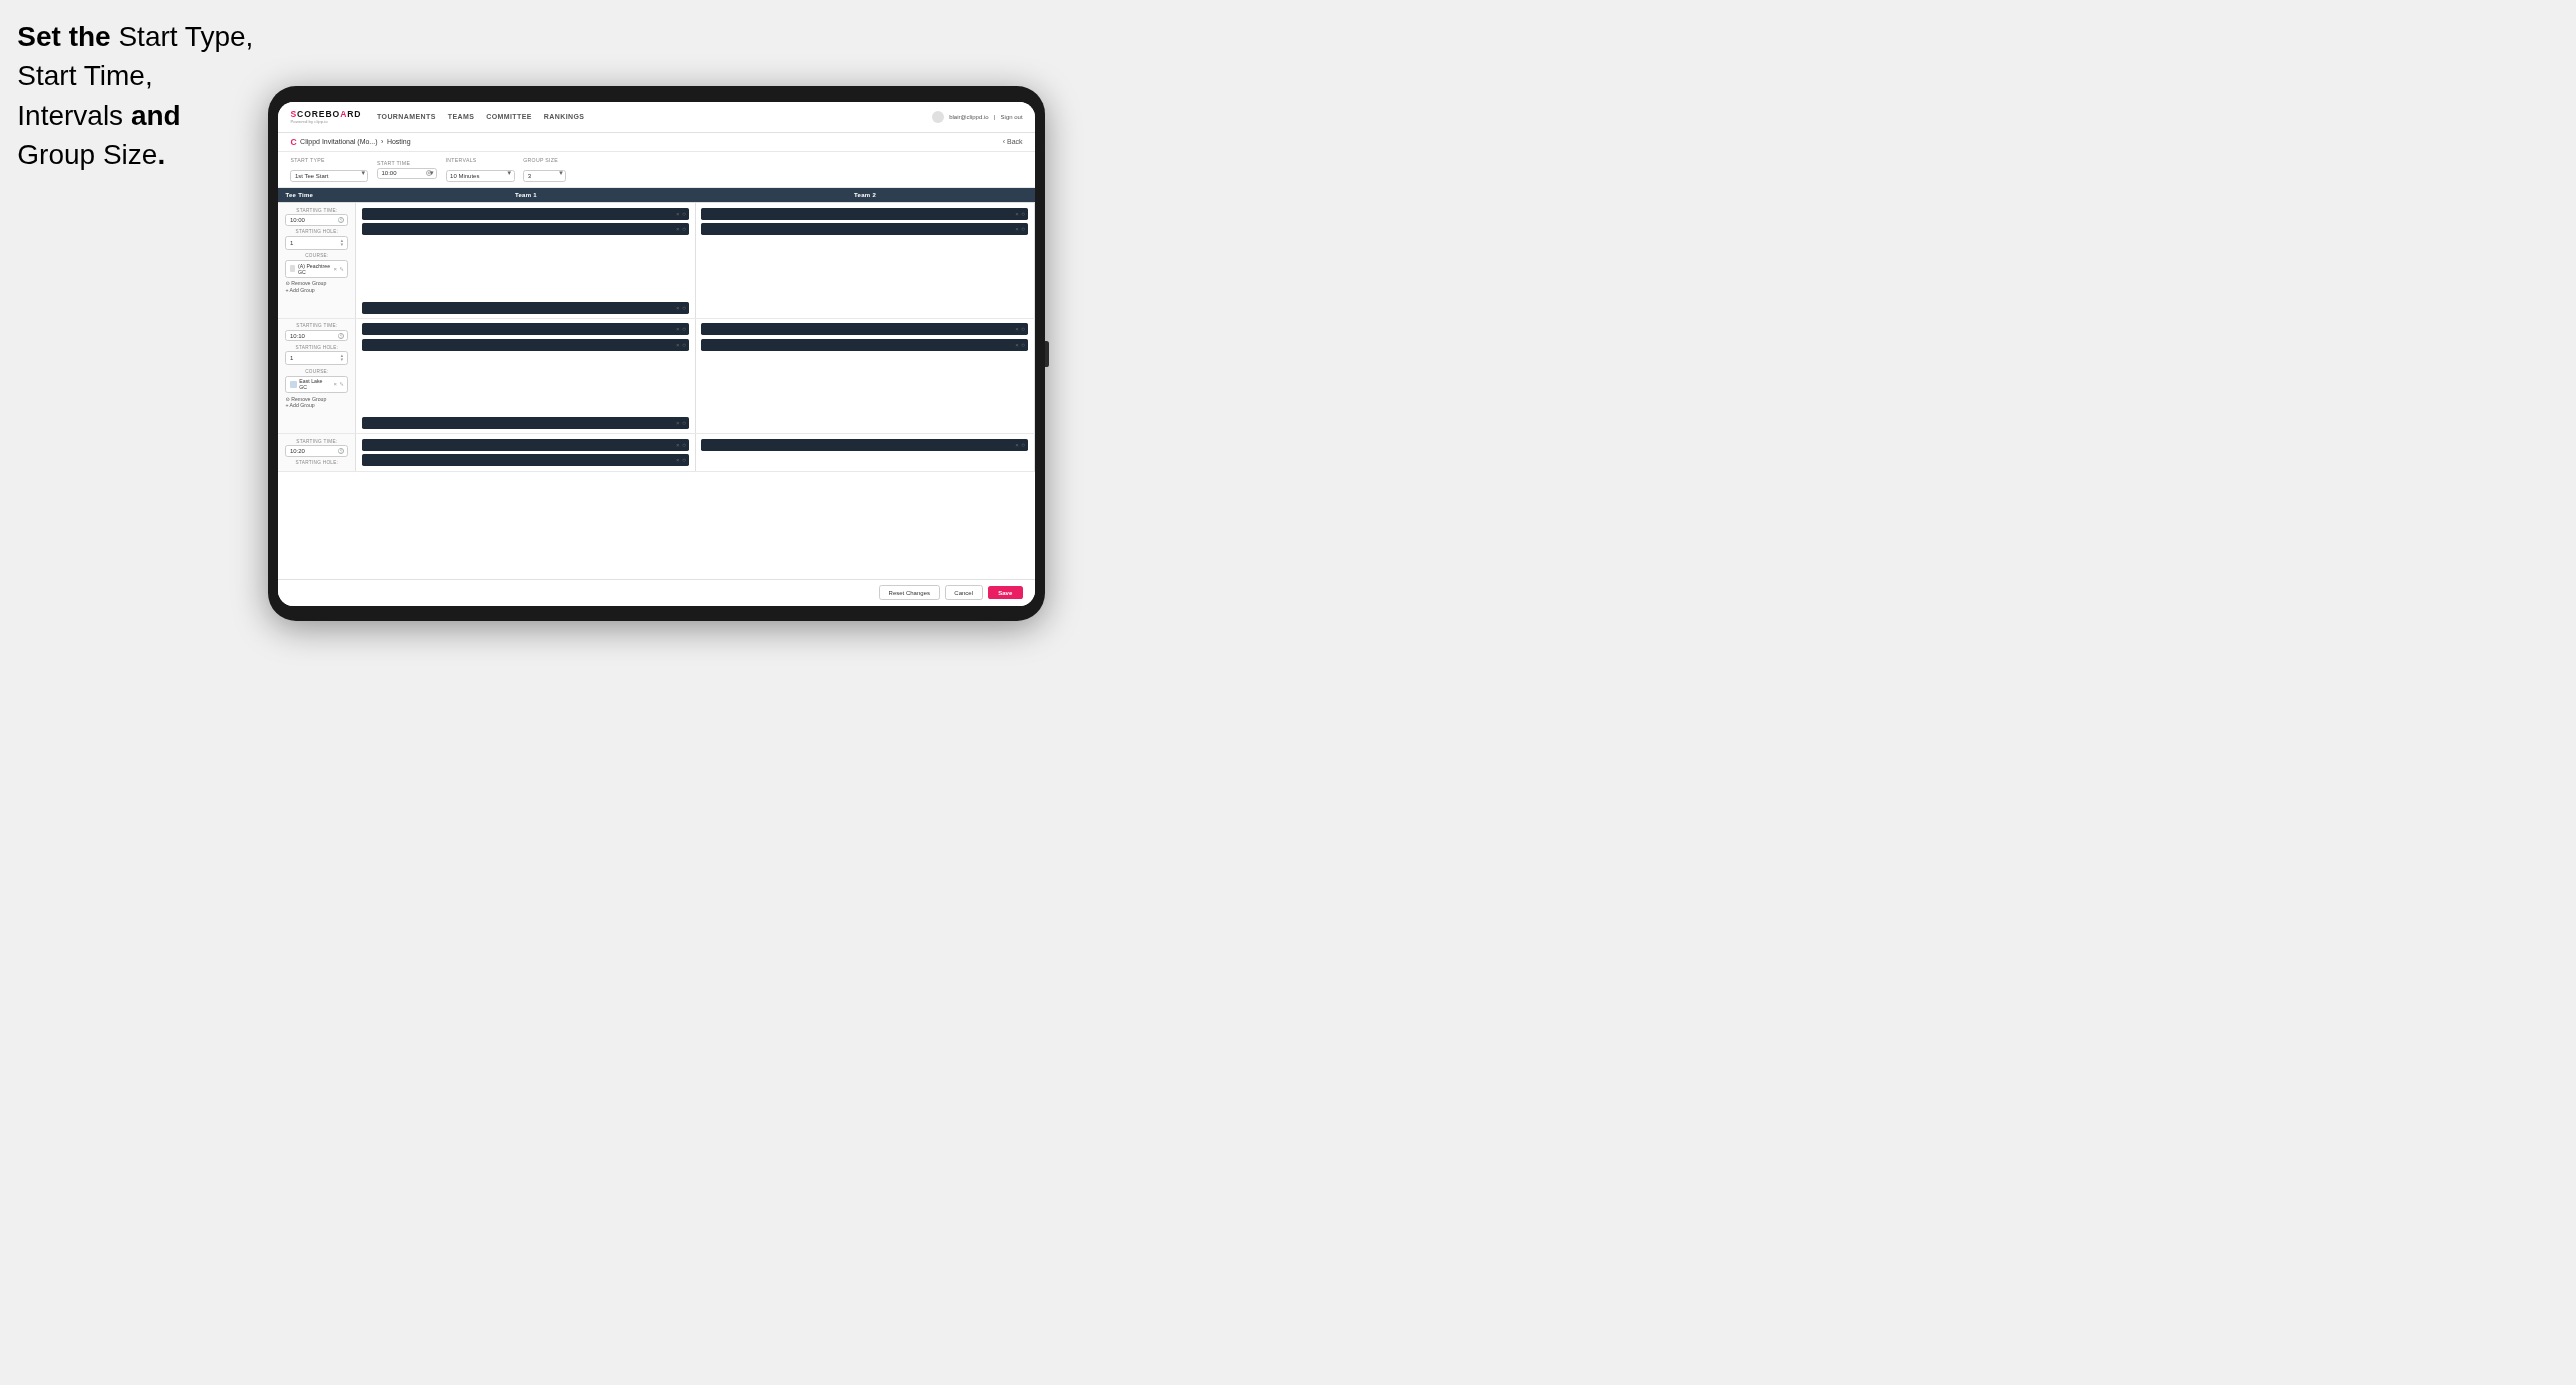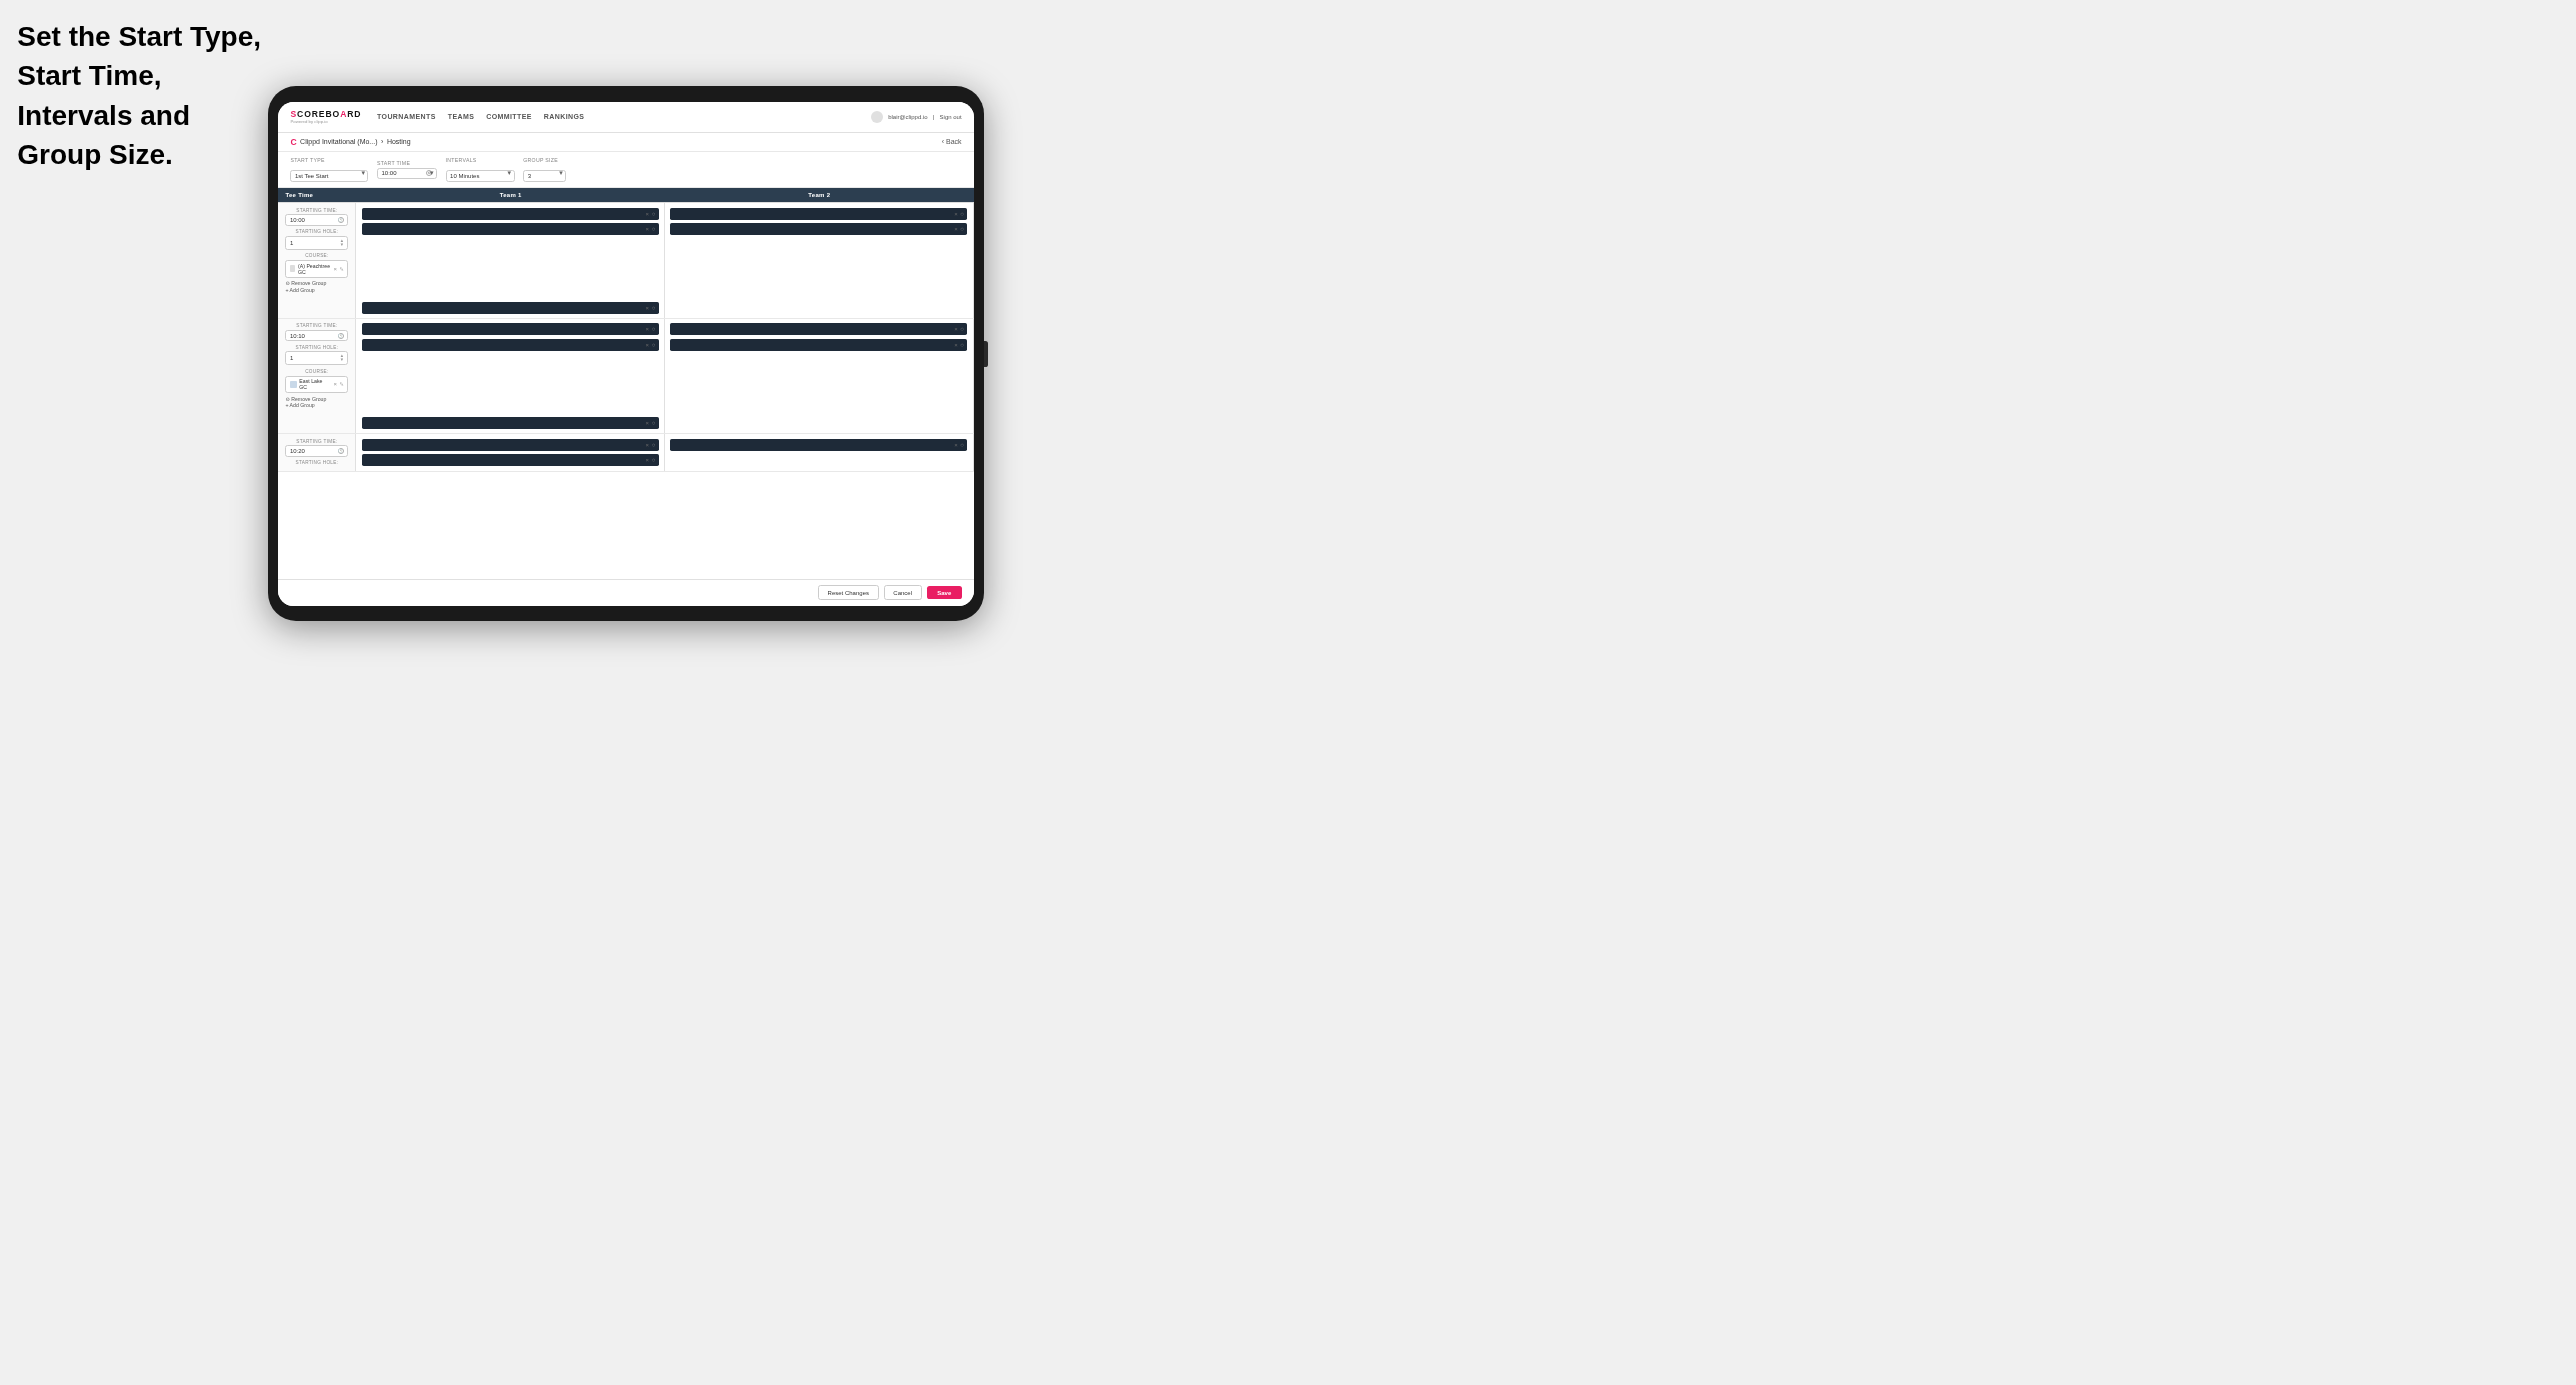--- a/index.html
+++ b/index.html
@@ -16,28 +16,28 @@
     .instruction-area {
       position: absolute;
       left: 17.3px;
       top: 17.3px;
       width: 259px;
       font-size: 28px;
       line-height: 1.4;
       color: #000;
     }
     .instruction-area .normal { font-weight: 700; }
-    .instruction-area .bold { font-weight: 700; }
+    .instruction-area .bold { font-weight: 400; }
 
     
     .tablet-frame {
       position: absolute;
       left: 268px;
       top: 86px;
-      width: 716px;
+      width: 777px;
       height: 535px;
       background: #1a1a1a;
       border-radius: 28px;
       box-shadow: 0 7px 35px rgba(0,0,0,0.4);
       padding: 15.5px 10.4px;
     }
 
     .tablet-screen {
       width: 100%;
       height: 100%;

